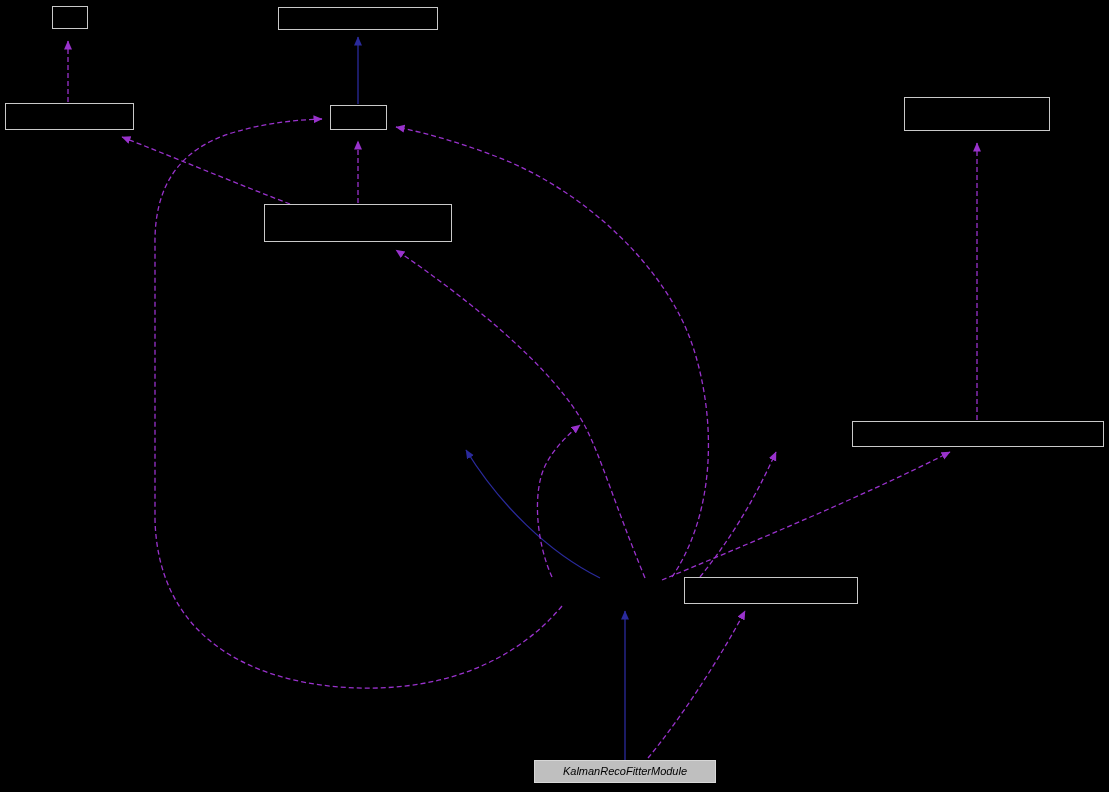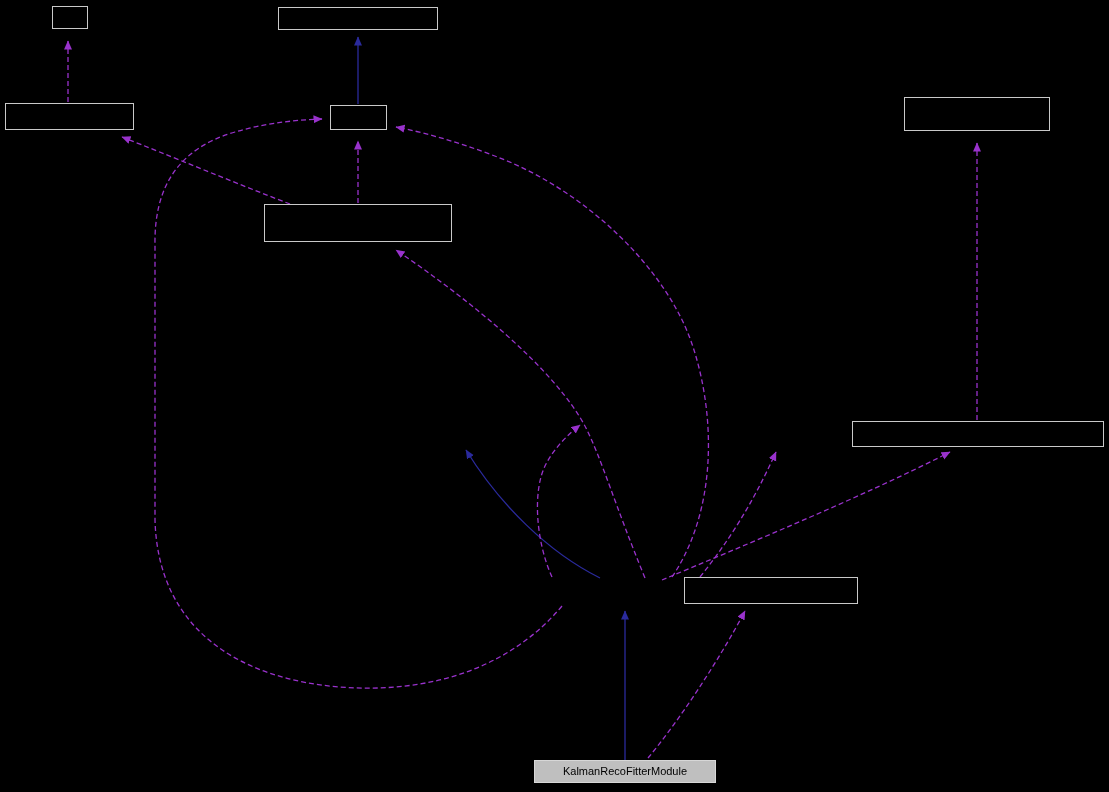--- a/index.html
+++ b/index.html
@@ -11,21 +11,21 @@
     --background:#000000;
   }
   html,body{margin:0;padding:0;}
   body{
     width:1109px;height:792px;
     background:var(--background,#000);
     position:relative;
     overflow:hidden;
     font-family:"Liberation Sans", sans-serif;
   }
-  .graph-canvas{position:absolute;left:0;top:0;width:1109px;height:792px;}
+  .graph-canvas{position:absolute;left:0;top:0;width:1109px;height:792px;font-style:italic;}
   .edges{position:absolute;left:0;top:0;pointer-events:none;}
   .edge{fill:none;stroke-width:1.3px;}
   .edge-usage{stroke:var(--usage-edge,#9932cc);stroke-dasharray:5 3;}
   .edge-inherit{stroke:var(--inheritance-edge,#2a2a9c);}
   .ah-usage{fill:var(--usage-edge,#9932cc);}
   .ah-inherit{fill:var(--inheritance-edge,#2a2a9c);}
   .node{
     position:absolute;
     box-sizing:border-box;
     background:#000;

